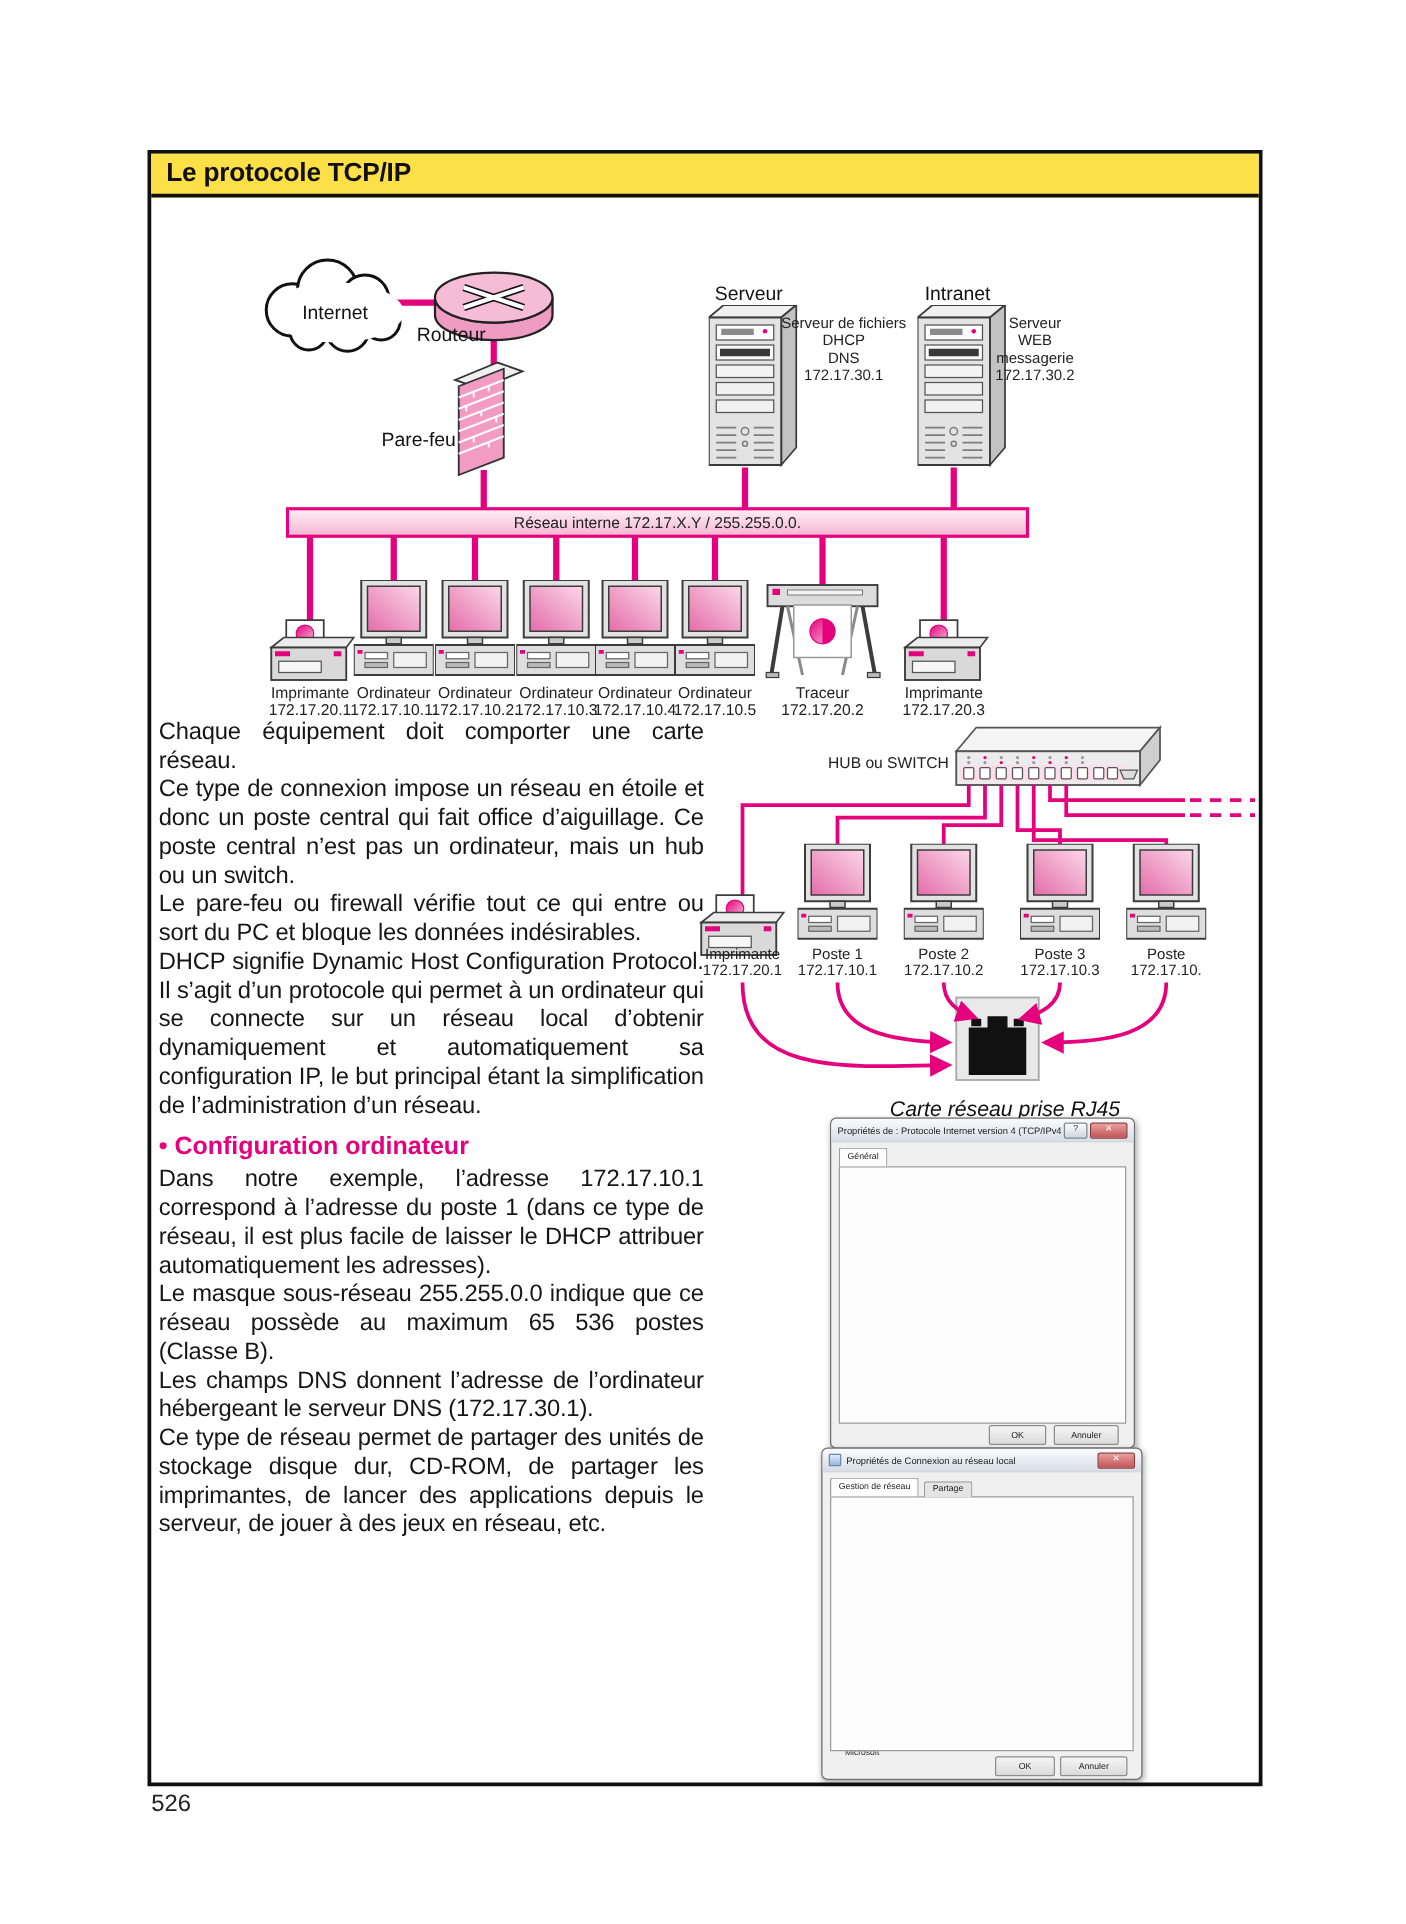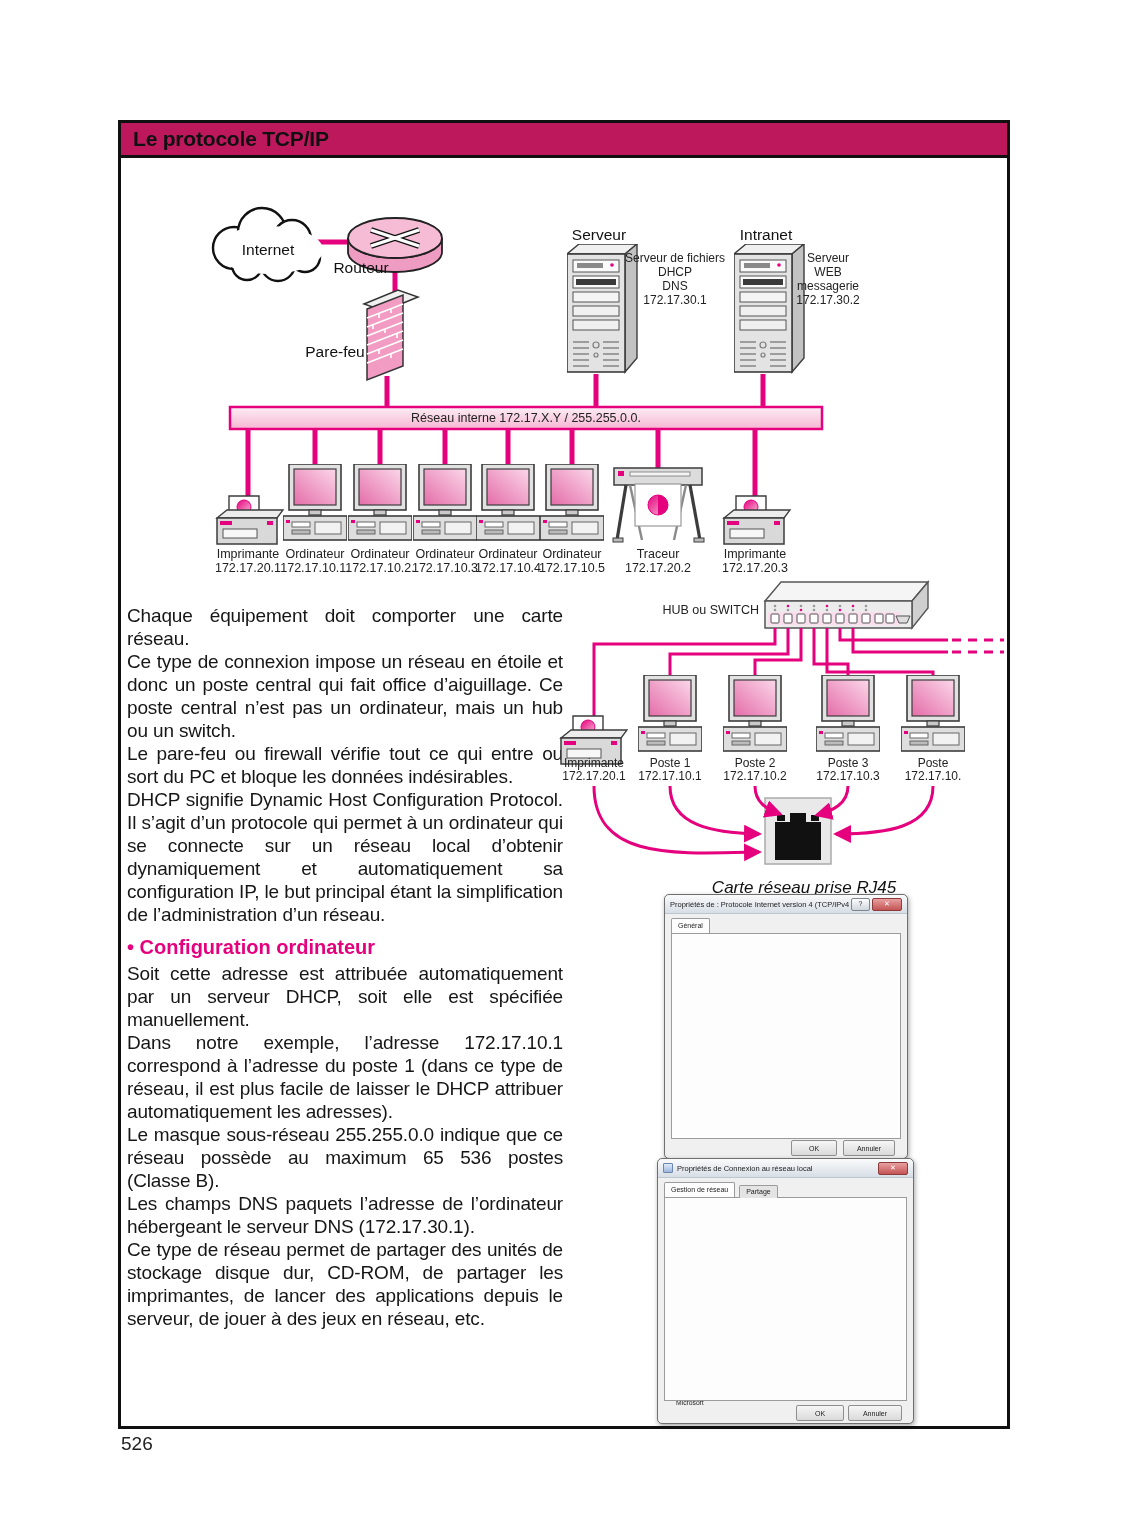--- a/index.html
+++ b/index.html
@@ -1,29 +1,29 @@
 <!DOCTYPE html>
 <html><head>
 <meta charset="utf-8">
 <style>
   html,body{margin:0;padding:0;background:#fff;}
   .page{position:relative;width:1125px;height:1539px;background:#fff;overflow:hidden;
         font-family:"Liberation Sans", sans-serif;color:#161616;}
   .frame{position:absolute;left:118px;top:120px;width:886px;height:1303px;border:3px solid #101010;}
-  .hdr{position:absolute;left:0;top:0;width:100%;height:35px;background:#be185d;
+  .hdr{position:absolute;left:0;top:0;width:100%;height:35px;background:#fde047;
        border-bottom:3px solid #101010;display:flex;align-items:center;box-sizing:border-box;}
   .hdr-title{font-size:21px;font-weight:bold;color:#101010;padding-left:12px;letter-spacing:-0.2px;}
   .subtitle{position:absolute;left:132px;top:168px;font-size:18px;font-weight:bold;color:#e5007d;}
   svg text{font-family:"Liberation Sans", sans-serif;}
   .dlabel{font-size:12.5px;fill:#222;}
   .dlabel2{font-size:12px;fill:#222;}
   .biglabel{font-size:15.5px;fill:#111;}
   .caption{font-size:17px;font-style:italic;fill:#111;}
 
-  .col{position:absolute;left:127px;top:604px;width:436px;text-align:justify;}
+  .col{position:absolute;left:127px;top:574px;width:436px;text-align:justify;}
   .col p{margin:0;font-size:19px;line-height:23px;letter-spacing:-0.15px;}
   .h2{margin:10px 0 3px;font-size:20px;font-weight:bold;color:#e5007d;text-align:left;}
   .pagenum{position:absolute;left:121px;top:1433px;font-size:19px;color:#222;}
 
   
   .dlg{position:absolute;background:#f0f0f0;border:1px solid #6f6f6f;border-radius:5px;
        box-shadow:1px 2px 5px rgba(0,0,0,.35);font-size:7px;color:#1c1c1c;}
   .tb{position:absolute;left:0;top:0;right:0;height:19px;border-radius:5px 5px 0 0;
       background:linear-gradient(#fafbfc,#d7dee6);border-bottom:1px solid #bfc6cd;
       display:flex;align-items:center;padding:0 5px;box-sizing:border-box;}
@@ -263,24 +263,23 @@
       <text class="dlabel" x="634" y="376" text-anchor="middle">172.17.20.3</text>
     </g>
   </svg>
 
   <div class="col">
     <p>Chaque équipement doit comporter une carte réseau.</p>
     <p>Ce type de connexion impose un réseau en étoile et donc un poste central qui fait office d’aiguillage. Ce poste central n’est pas un ordinateur, mais un hub ou un switch.</p>
     <p>Le pare-feu ou firewall vérifie tout ce qui entre ou sort du PC et bloque les données indésirables.</p>
     <p>DHCP signifie Dynamic Host Configuration Protocol. Il s’agit d’un protocole qui permet à un ordinateur qui se connecte sur un réseau local d’obtenir dynamiquement et automatiquement sa configuration IP, le but principal étant la simplification de l’administration d’un réseau.</p>
     <div class="h2">• Configuration ordinateur</div>
-    <p>Soit cette adresse est attribuée automatiquement par un serveur DHCP, soit elle est spécifiée manuellement.</p>
     <p>Dans notre exemple, l’adresse 172.17.10.1 correspond à l’adresse du poste 1 (dans ce type de réseau, il est plus facile de laisser le DHCP attribuer automatiquement les adresses).</p>
     <p>Le masque sous-réseau 255.255.0.0 indique que ce réseau possède au maximum 65 536 postes (Classe B).</p>
-    <p>Les champs DNS paquets l’adresse de l’ordinateur hébergeant le serveur DNS (172.17.30.1).</p>
+    <p>Les champs DNS donnent l’adresse de l’ordinateur hébergeant le serveur DNS (172.17.30.1).</p>
     <p>Ce type de réseau permet de partager des unités de stockage disque dur, CD-ROM, de partager les imprimantes, de lancer des applications depuis le serveur, de jouer à des jeux en réseau, etc.</p>
   </div>
 
   <svg style="position:absolute;left:556px;top:566px;" width="452" height="334" viewBox="0 0 452 334">
 
     <g>
       <polygon points="209,35 225,16 372,16 356,35" fill="#f5f5f5" stroke="#555" stroke-width="1.4"></polygon>
       <polygon points="356,35 372,16 372,42 356,62" fill="#cfcfcf" stroke="#555" stroke-width="1.4"></polygon>
       <rect x="209" y="35" width="147" height="27" fill="#ececec" stroke="#555" stroke-width="1.5"></rect>
       <rect x="212" y="46" width="132" height="13" fill="#fbdeed"></rect>

